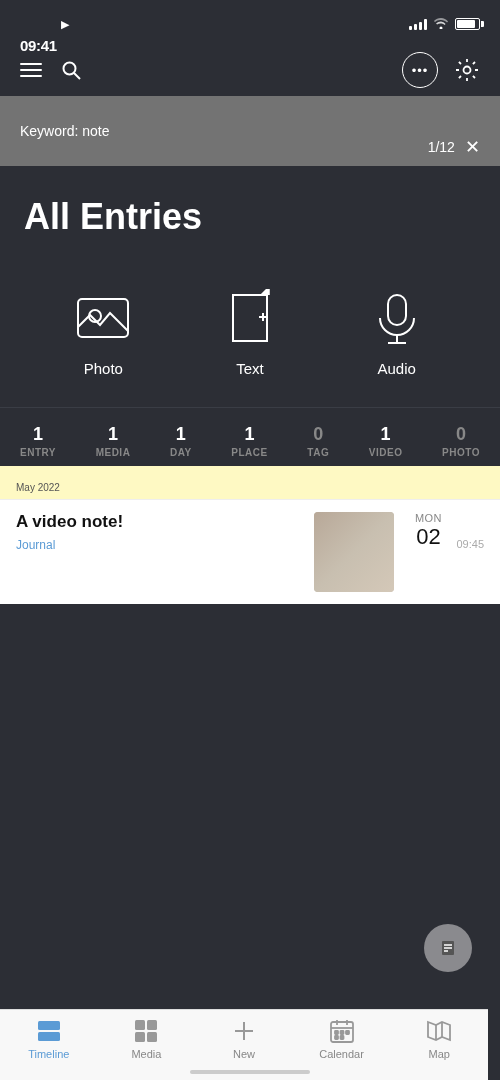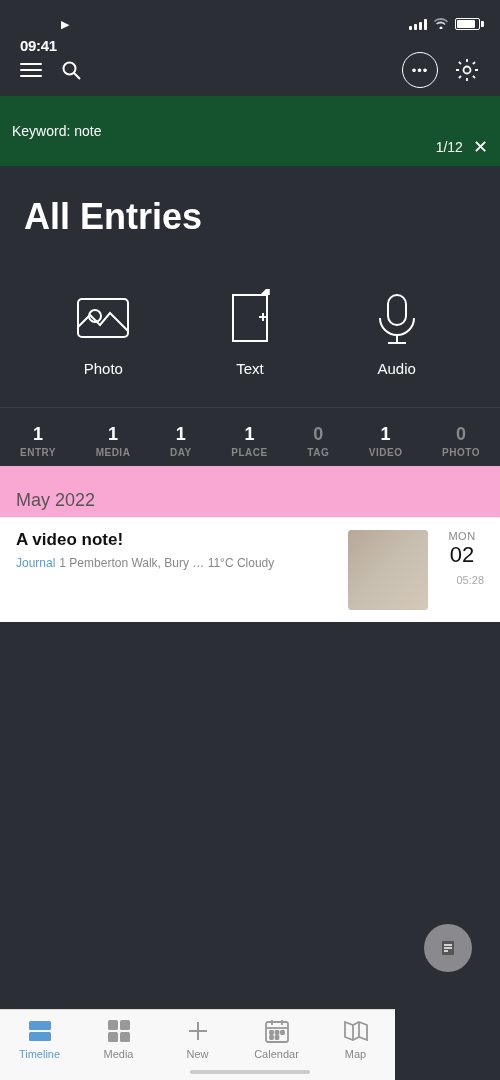--- a/index.html
+++ b/index.html
@@ -112,22 +112,22 @@
     }
     .gear-btn {
       display: flex;
       align-items: center;
       justify-content: center;
       cursor: pointer;
     }
 
     
     .keyword-bar {
-      background: #14532d;
-      padding: 10px 12px;
+      background: #737373;
+      padding: 10px 20px;
       display: flex;
       justify-content: space-between;
       align-items: center;
     }
     .keyword-text {
       font-size: 14px;
       color: #fff;
     }
     .keyword-right {
       display: flex;
@@ -215,24 +215,24 @@
       text-transform: uppercase;
       font-weight: bold;
     }
 
     
     .entries-list {
       background: #fff;
       color: #000;
     }
     .month-header {
-      padding: 24px 16px 6px;
-      font-size: 18px;
+      padding: 16px 16px 6px;
+      font-size: 10px;
       color: #555;
-      background: #f9a8d4;
+      background: #fef9c3;
     }
     .entry-card {
       background: #fff;
       padding: 12px 16px;
       display: flex;
       align-items: flex-start;
       gap: 12px;
       border-top: 1px solid #eee;
       position: relative;
     }
@@ -301,21 +301,21 @@
       font-weight: 300;
       color: #111;
       line-height: 1.2;
     }
     .date-time {
       font-size: 11px;
       color: #aaa;
     }
     .entry-right {
       display: flex;
-      flex-direction: column;
+      flex-direction: row;
       align-items: flex-end;
       gap: 6px;
     }
 
     
     .fab {
       position: fixed;
       bottom: 108px;
       right: 28px;
       width: 48px;
@@ -327,21 +327,21 @@
       justify-content: center;
       cursor: pointer;
       z-index: 100;
     }
 
     
     .tab-bar {
       position: fixed;
       bottom: 0;
       left: 0;
-      width: 395px;
+      width: 488px;
       background: #f8f8f8;
       border-top: 1px solid #ddd;
       display: flex;
       justify-content: space-around;
       align-items: center;
       padding: 8px 0 20px;
     }
     .tab-item {
       display: flex;
       flex-direction: column;
@@ -526,35 +526,34 @@
     </div>
   </div>
 
   <div class="entries-list">
     <div class="month-header">May 2022</div>
     <div class="entry-card">
       <div class="entry-content">
         <div class="entry-title">A video note!</div>
         <div class="entry-meta">
           <span class="journal-name">Journal</span>
-          <span>1 Pemberton Walk, Bury … 11°C Cloudy</span>
         </div>
       </div>
       <div class="entry-thumbnail">
         <div class="thumb-overlay"></div>
         <div class="play-button">
           <div class="play-triangle"></div>
         </div>
       </div>
       <div class="entry-right">
         <div class="entry-date-badge">
           <span class="date-day-name">MON</span>
           <span class="date-day-num">02</span>
         </div>
-        <span class="date-time">05:28</span>
+        <span class="date-time">09:45</span>
       </div>
     </div>
   </div>
 
 </div>
 
 <div class="fab">
   <svg width="20" height="20" viewBox="0 0 20 20" fill="white">
     <circle cx="10" cy="10" r="8" fill="#8a8a8e"></circle>
     <rect x="4" y="3" width="12" height="14" rx="1" fill="#555"></rect>

